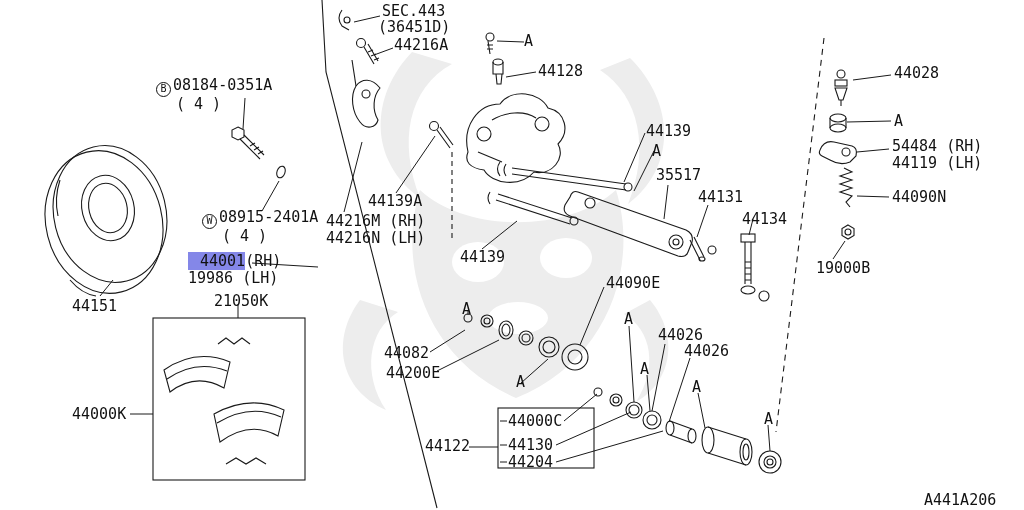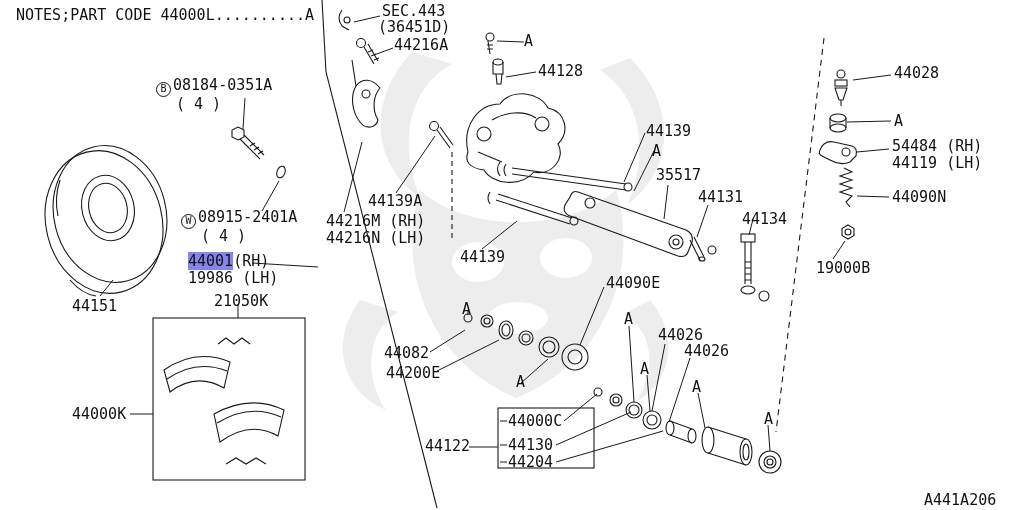--- a/index.html
+++ b/index.html
@@ -8,21 +8,21 @@
   #art{position:absolute;left:0;top:0;}
   #art path,#art line,#art circle,#art ellipse,#art polyline,#art polygon,#art rect{
     fill:none;stroke:#1a1a1a;stroke-width:1.1;}
   #art .thin{stroke-width:1;}
   #art .wm path{fill:#ededed;stroke:none;}
   #art .wm .hole{fill:#ffffff;stroke:none;}
   .lbl{position:absolute;font-size:15px;line-height:1.05;color:#111;white-space:nowrap;}
   .circ{display:inline-flex;width:15px;height:15px;border:1.3px solid #111;border-radius:50%;
         align-items:center;justify-content:center;font-size:10px;margin-right:2px;
         vertical-align:-2px;box-sizing:border-box;}
-  .hl{background:var(--hl,#8487e8);}
+  .hl{background:var(--hl,#8487e8);padding-left:12px;}
   .qty{margin-left:20px;}
 </style>
 </head>
 <body>
 
 <div id="canvas">
 
 <svg id="art" width="1024" height="510" viewBox="0 0 1024 510">
 
   <g class="wm">
@@ -200,21 +200,20 @@
     M753,219 L749,235 M891,75 L853,80 M891,121 L847,122 M889,149 L857,152
     M889,197 L857,196 M845,241 L833,259 M604,287 L580,345 M430,352 L465,330
     M437,371 L499,340 M468,311 L468,315 M521,383 L548,359 M629,326 L634,402
     M665,344 L652,411 M690,358 L669,422 M647,375 L650,411 M698,393 L705,428
     M768,425 L770,451 M469,447 L498,447 M564,421 L597,394 M556,445 L631,412
     M556,462 L663,431 M252,263 L318,267 M100,296 L113,280 M238,304 L238,318
     M130,414 L153,414 M482,249 L517,221
     M500,421 L507,421 M500,445 L507,445 M500,462 L507,462"></path>
 </svg>
 
-<div class="lbl" style="left:16px;top:8px">NOTES;PART CODE 44000L..........A</div>
 
 <div class="lbl" style="left:382px;top:4px">SEC.443</div>
 <div class="lbl" style="left:378px;top:20px">(36451D)</div>
 
 <div class="lbl" style="left:394px;top:38px">44216A</div>
 <div class="lbl" style="left:524px;top:34px">A</div>
 <div class="lbl" style="left:538px;top:64px">44128</div>
 
 <div class="lbl" style="left:156px;top:78px">
   <span class="circ">B</span><span>08184-0351A</span>
@@ -231,21 +230,21 @@
 <div class="lbl" style="left:894px;top:114px">A</div>
 <div class="lbl" style="left:892px;top:139px">54484 (RH)</div>
 <div class="lbl" style="left:892px;top:156px">44119 (LH)</div>
 <div class="lbl" style="left:892px;top:190px">44090N</div>
 <div class="lbl" style="left:816px;top:261px">19000B</div>
 
 <div class="lbl" style="left:368px;top:194px">44139A</div>
 <div class="lbl" style="left:326px;top:214px">44216M (RH)</div>
 <div class="lbl" style="left:326px;top:231px">44216N (LH)</div>
 
-<div class="lbl" style="left:181px;top:210px">
+<div class="lbl" style="left:202px;top:210px">
   <span class="circ">W</span><span>08915-2401A</span>
   <div class="qty">( 4 )</div>
 </div>
 
 <div class="lbl" style="left:188px;top:254px">
   <span class="hl">44001</span><span>(RH)</span>
 </div>
 <div class="lbl" style="left:188px;top:271px">19986 (LH)</div>
 
 <div class="lbl" style="left:460px;top:250px">44139</div>

